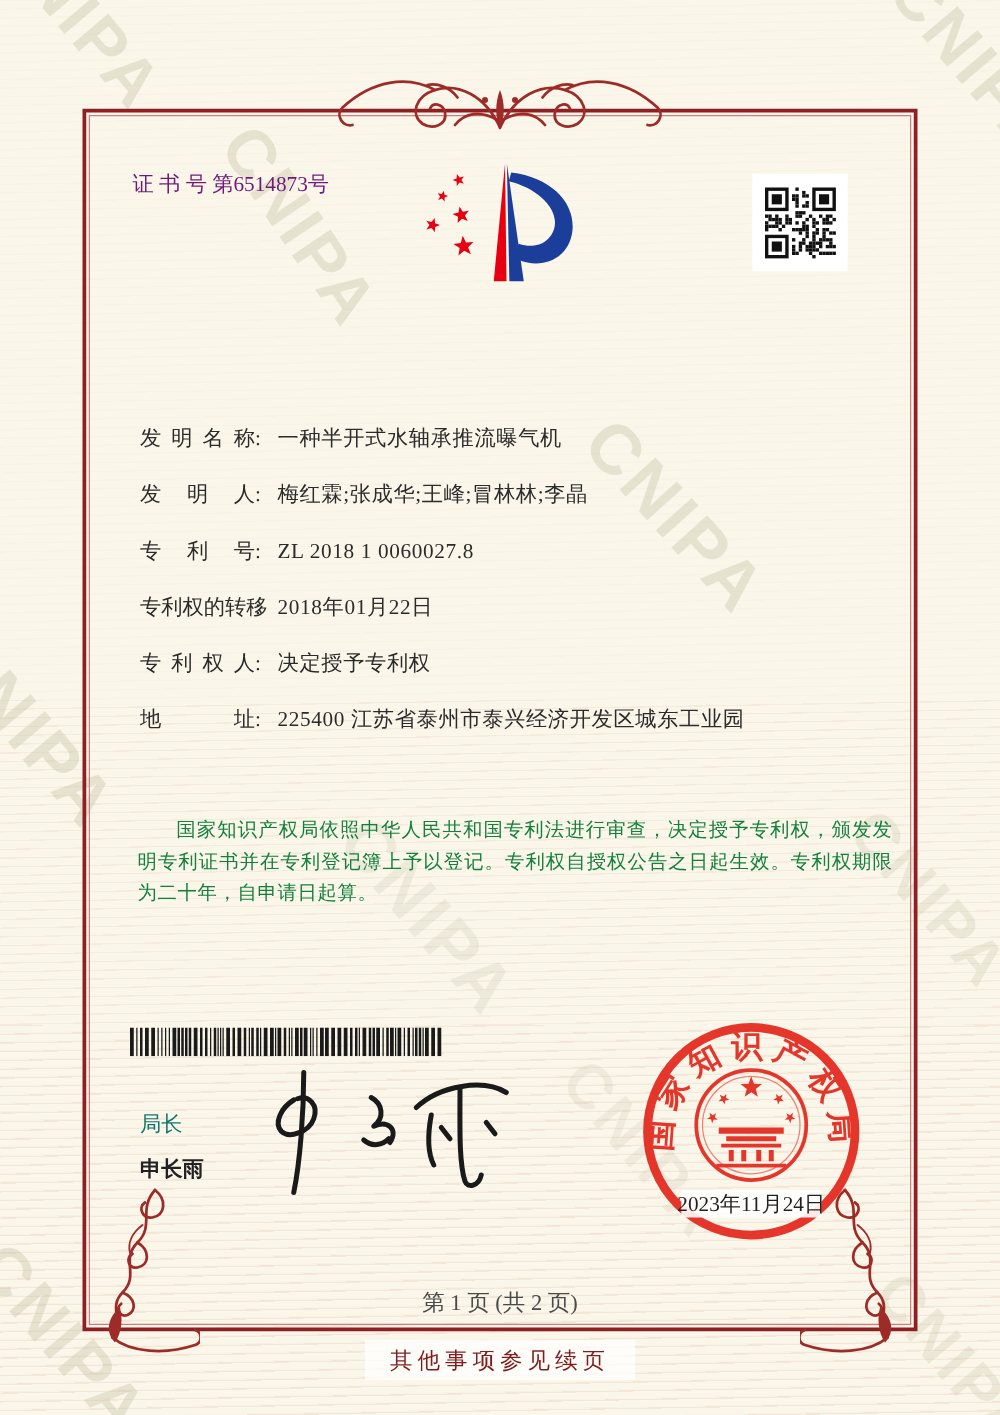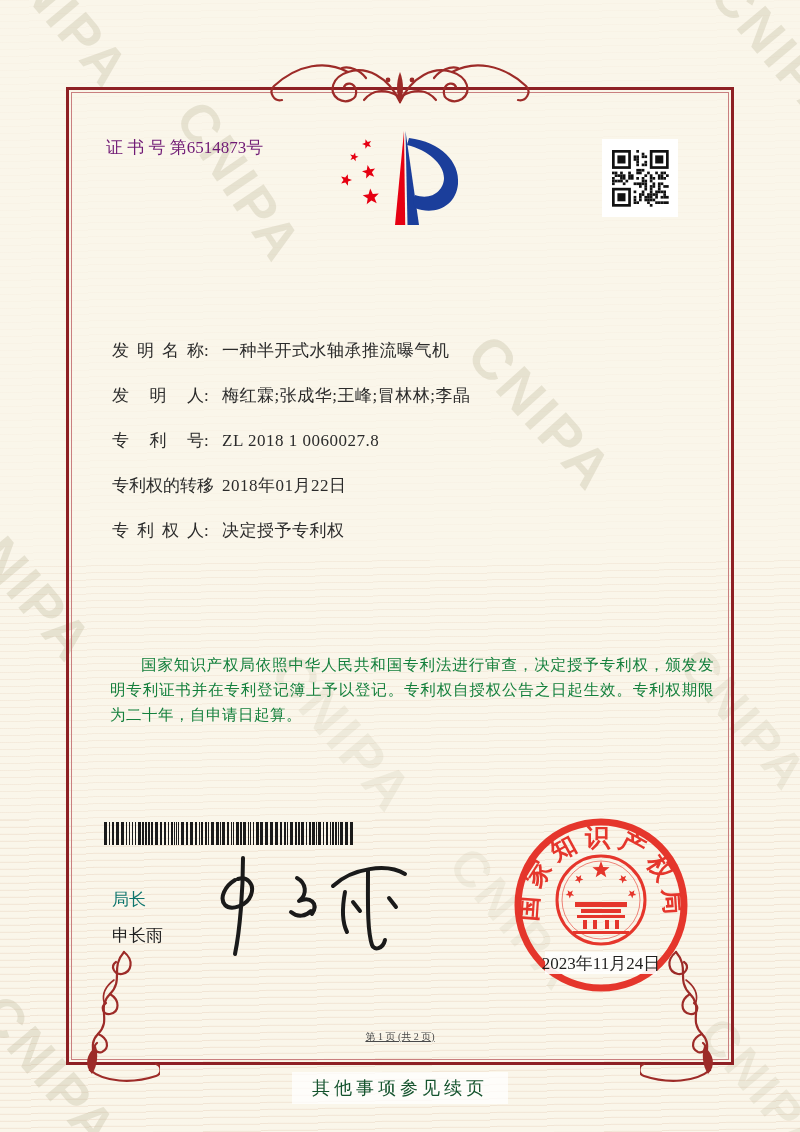--- a/index.html
+++ b/index.html
@@ -43,27 +43,27 @@
   .fvalue.fixed{display:inline-block;width:168px;margin-left:8px;}
   
   .paras{position:absolute;left:110px;right:86px;top:652px;font-size:15.5px;
     line-height:25px;text-align:justify;color:#15803d;letter-spacing:.5px;}
   .paras p{margin:0 0 5px 0;text-indent:2em;}
   
   .barcode{position:absolute;left:104px;top:822px;}
   .signer-title{position:absolute;left:112px;top:888px;font-size:17px;
     font-family:"Liberation Sans","DejaVu Sans",sans-serif;color:#0f766e;}
   .signer-name{position:absolute;left:112px;top:924px;font-size:17px;
-    font-family:"Liberation Sans","DejaVu Sans",sans-serif;color:#222;}
+    font-family:"Liberation Sans","DejaVu Sans",sans-serif;color:#222;font-weight:bold;}
   .signature{position:absolute;left:205px;top:850px;}
   .seal{position:absolute;left:512px;top:816px;}
   .page-info{position:absolute;left:0;right:0;top:1030px;text-align:center;
-    font-size:10px;color:#4a4a4a;text-decoration:underline;}
+    font-size:18px;color:#4a4a4a;}
   .footer-note{position:absolute;left:0;right:0;top:1072px;text-align:center;}
-  .footer-note span{display:inline-block;font-size:18px;letter-spacing:4px;color:#14532d;
+  .footer-note span{display:inline-block;font-size:18px;letter-spacing:4px;color:#7f1d1d;
     background:rgba(255,255,255,.75);padding:4px 20px;}
 </style>
 </head>
 <body>
 
 <div class="page">
 
   <div class="wave w-faint"></div>
   <div class="wave w-mid"></div>
   <div class="wave w-strong"></div>
@@ -276,20 +276,23 @@
     </div>
     <div class="frow">
       <span class="flabel">专利号</span><span class="fcolon">:</span><span class="fvalue">ZL 2018 1 0060027.8</span>
     </div>
     <div class="frow">
       <span class="flabel">专利权的转移</span><span class="fcolon">:</span><span class="fvalue">2018年01月22日</span>
     </div>
     <div class="frow">
       <span class="flabel">专利权人</span><span class="fcolon">:</span><span class="fvalue">决定授予专利权</span>
     </div>
+    <div class="frow">
+      <span class="flabel">地址</span><span class="fcolon">:</span><span class="fvalue">225400 江苏省泰州市泰兴经济开发区城东工业园</span>
+    </div>
   </div>
 
   <div class="paras">
     <p>国家知识产权局依照中华人民共和国专利法进行审查，决定授予专利权，颁发发明专利证书并在专利登记簿上予以登记。专利权自授权公告之日起生效。专利权期限为二十年，自申请日起算。</p>
   </div>
 
   <svg class="barcode" width="252" height="23" viewBox="0 0 252 23">
     <g fill="#1a1a1a">
         <rect x="0" y="0" width="3" height="23"></rect>
         <rect x="5" y="0" width="1" height="23"></rect>

